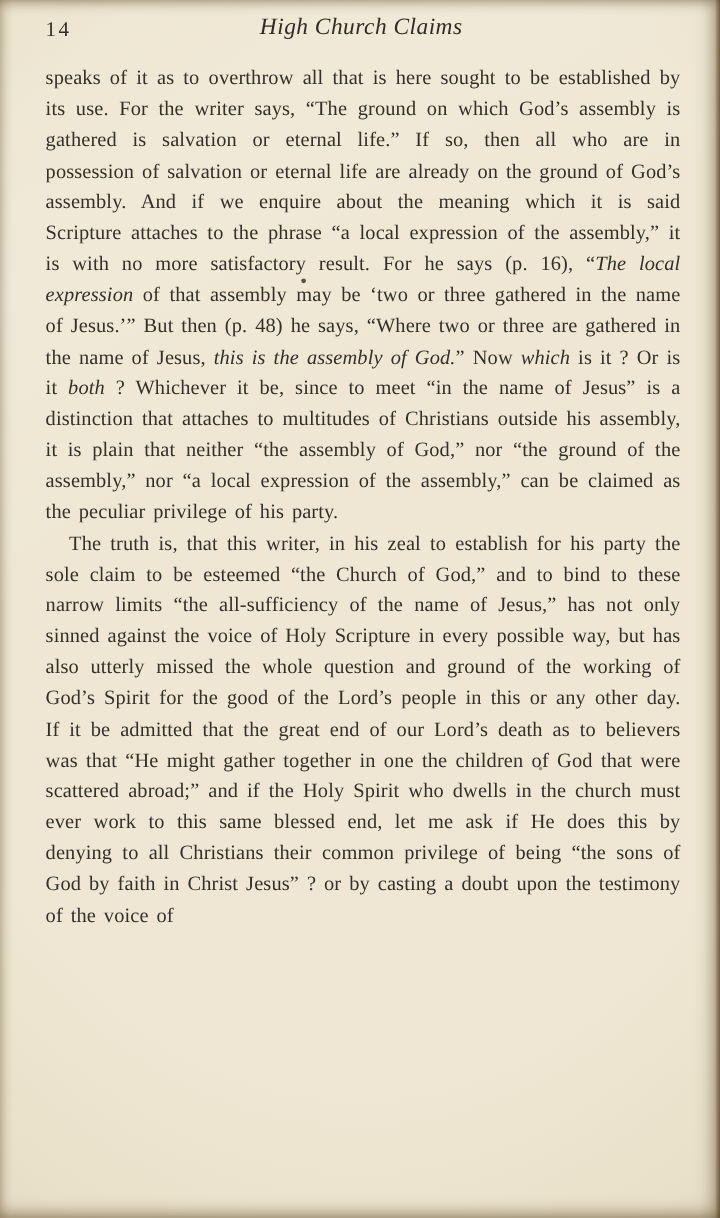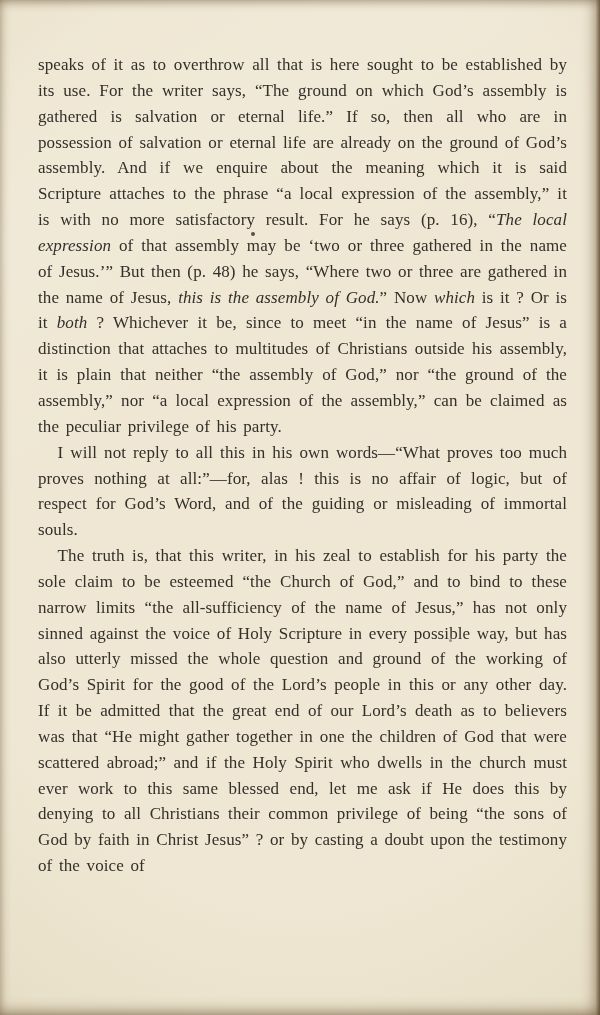--- a/index.html
+++ b/index.html
@@ -100,24 +100,27 @@
   .s1 { left: 251px; top: 232px; width: 4px; height: 4px; }
   .s2 { left: 449px; top: 639px;  width: 3px; height: 3px; opacity: .55; }
 </style>
 </head>
 <body>
 
 <div class="page">
 
   <div class="sheen"></div>
 
+  <header class="header">
+    <span class="pagenum">14</span>
+    <span class="running-title">High Church Claims</span>
+  </header>
 
   <main class="body-text">
       <p class="para"><span>speaks of it as to overthrow all that is here sought to be established by its use.  For the writer says, “The ground on which God’s assembly is gathered is salvation or eternal life.”  If so, then all who are in possession of salvation or eternal life are already on the ground of God’s assembly. And if we enquire about the meaning which it is said Scripture attaches to the phrase “a local expression of the assembly,” it is with no more satisfactory result.  For he says (p. 16), “</span><em>The local expression</em><span> of that assembly may be ‘two or three gathered in the name of Jesus.’”  But then (p. 48) he says, “Where two or three are gathered in the name of Jesus, </span><em>this is the assembly of God.</em><span>”  Now </span><em>which</em><span> is it&nbsp;?  Or is it </span><em>both</em><span>&nbsp;?  Whichever it be, since to meet “in the name of Jesus” is a distinction that attaches to multitudes of Christians outside his assembly, it is plain that neither “the assembly of God,” nor “the ground of the assembly,” nor “a local expression of the assembly,” can be claimed as the peculiar privilege of his party.</span></p>
-      <p class="para indent"><span>I will not reply to all this in his own words—“What proves too much proves nothing at all:”—for, alas&nbsp;! this is no affair of logic, but of respect for God’s Word, and of the guiding or misleading of immortal souls.</span></p>
       <p class="para indent"><span>The truth is, that this writer, in his zeal to establish for his party the sole claim to be esteemed “the Church of God,” and to bind to these narrow limits “the all-sufficiency of the name of Jesus,” has not only sinned against the voice of Holy Scripture in every possible way, but has also utterly missed the whole question and ground of the working of God’s Spirit for the good of the Lord’s people in this or any other day.  If it be admitted that the great end of our Lord’s death as to believers was that “He might gather together in one the children of God that were scattered abroad;” and if the Holy Spirit who dwells in the church must ever work to this same blessed end, let me ask if He does this by denying to all Christians their common privilege of being “the sons of God by faith in Christ Jesus”&nbsp;? or by casting a doubt upon the testimony of the voice of</span></p>
     </main>
 
   <div class="speck s1"></div>
   <div class="speck s2"></div>
 
   <div class="edge-right-line"></div>
 
 </div>
 

